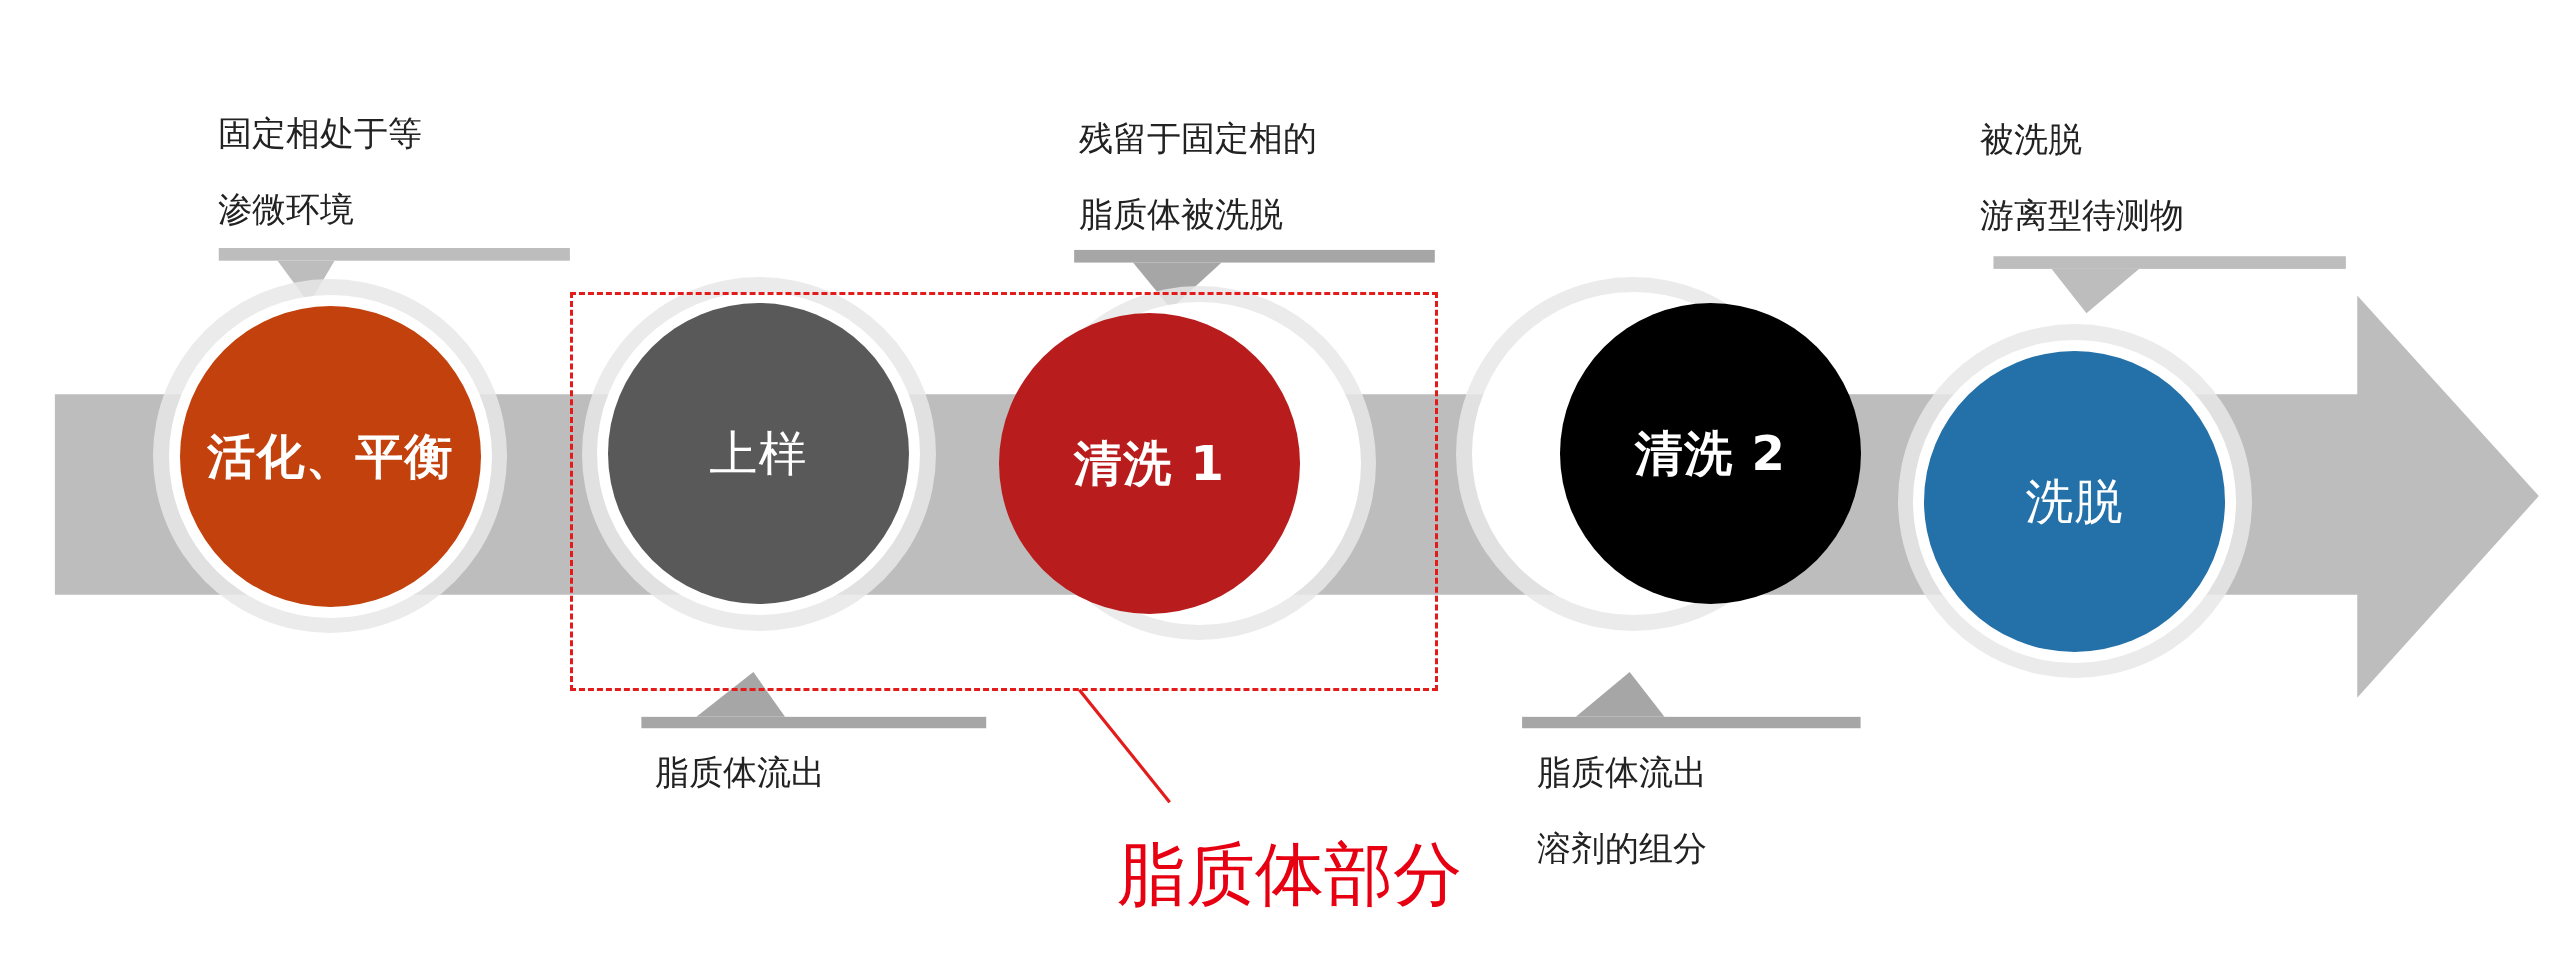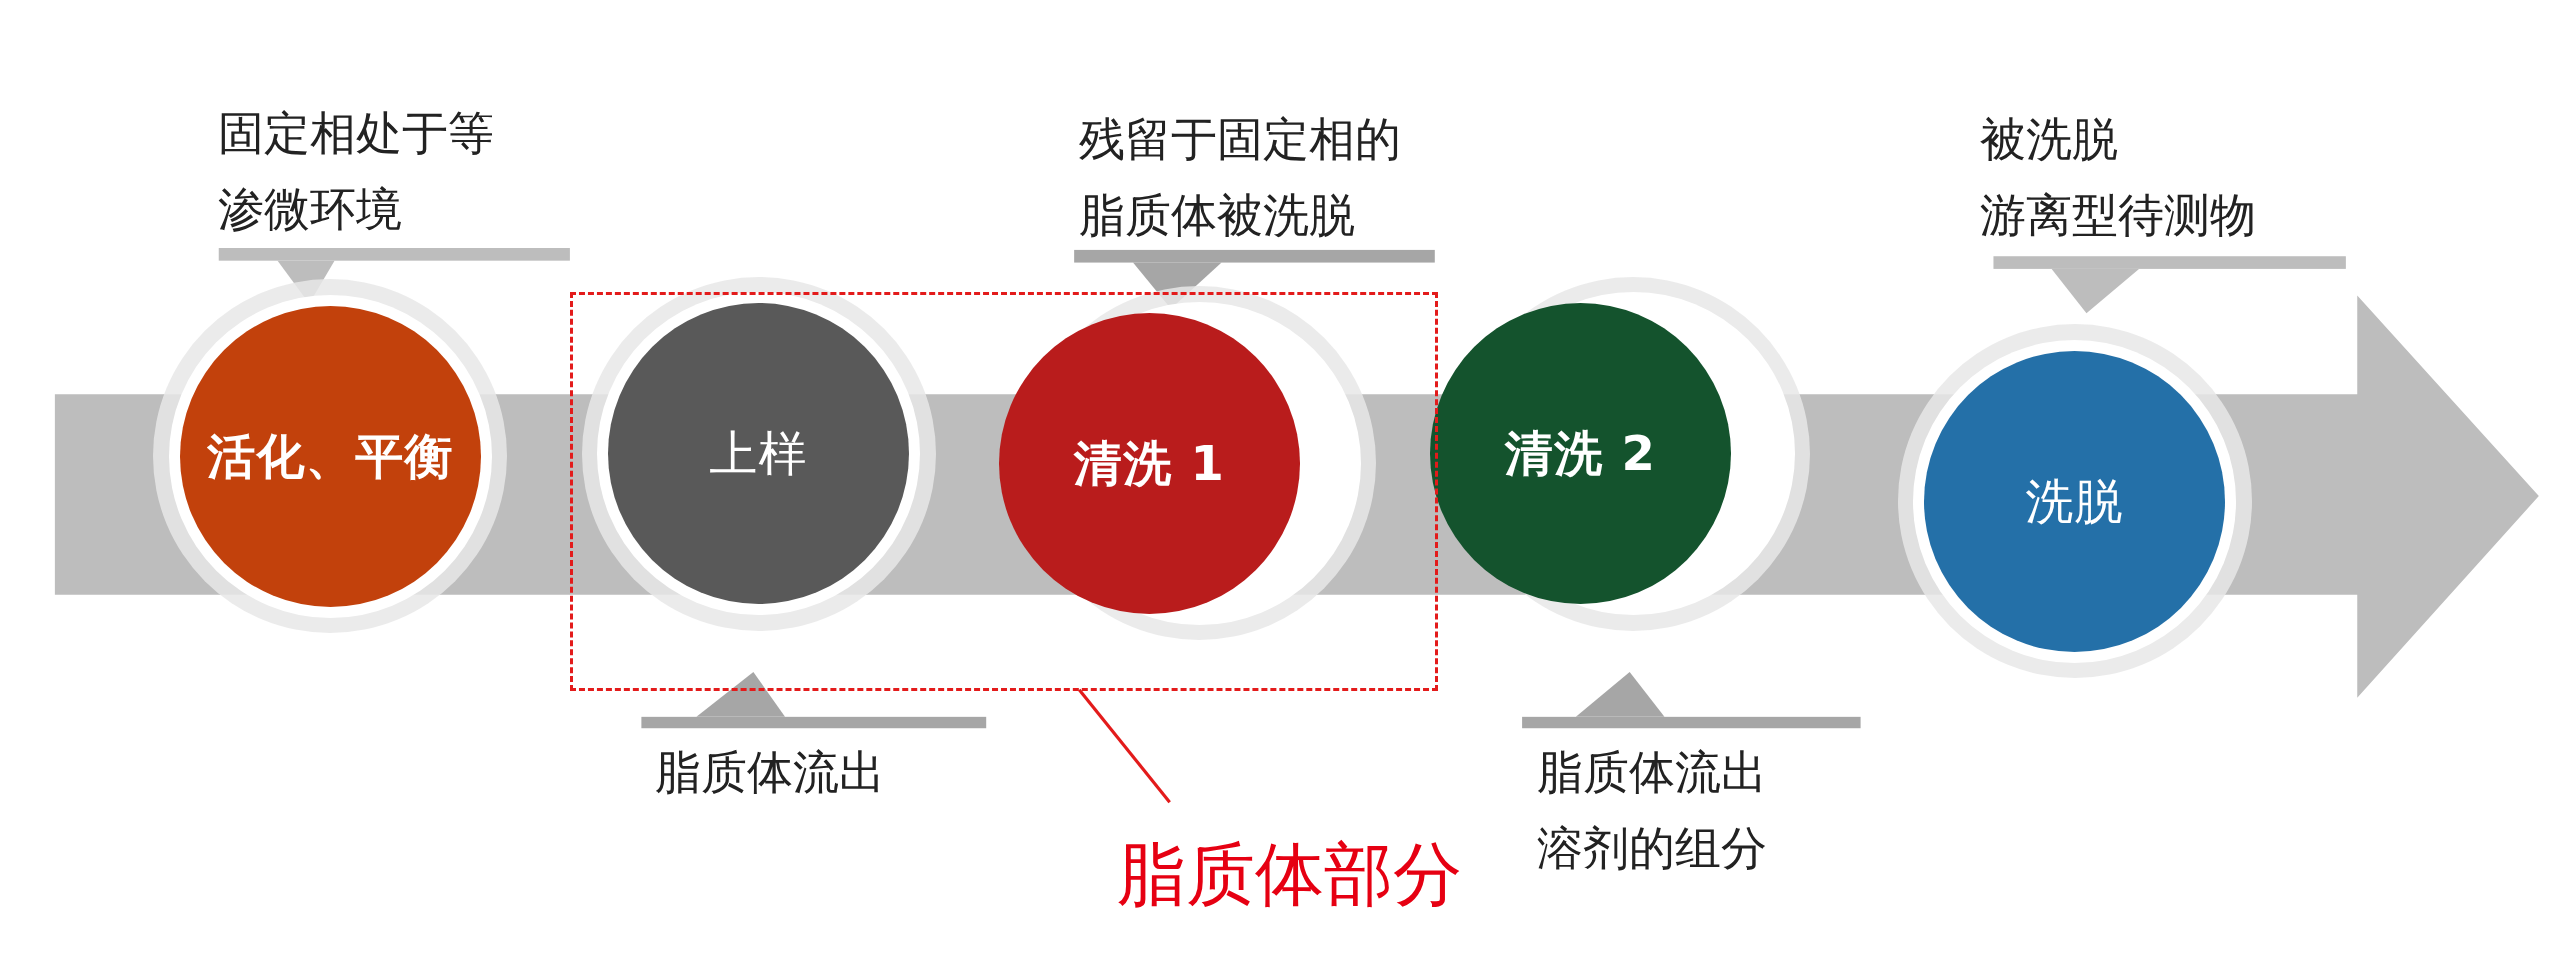--- a/index.html
+++ b/index.html
@@ -3,21 +3,21 @@
 <meta charset="utf-8">
 <style>
   html, body { margin:0; padding:0; background:#ffffff; }
   body { width:2576px; height:956px; position:relative; overflow:hidden;
          font-family:"DejaVu Sans", "Liberation Sans", sans-serif; }
   .arrow-svg { position:absolute; left:0; top:0; }
   .halo { position:absolute; border-radius:50%; background:#e8e8e8; opacity:0.85; }
   .ring { position:absolute; border-radius:50%; background:#ffffff; }
   .core { position:absolute; border-radius:50%; display:flex; align-items:center; justify-content:center;
           color:#ffffff; font-size:48px; font-weight:bold; letter-spacing:1.3px; }
-  .callout-text { position:absolute; font-size:46px; color:#222222; line-height:76px; white-space:nowrap; }
+  .callout-text { position:absolute; font-size:34px; color:#222222; line-height:76px; white-space:nowrap; }
   .dash-box { position:absolute; border:3.2px dashed #e31b1b; box-sizing:border-box; }
   .red-label { position:absolute; font-size:69px; color:#e60012; white-space:nowrap; }
 </style>
 </head>
 <body>
 
 <svg class="arrow-svg" width="2576" height="956" viewBox="0 0 4070 1511">
   <polygon points="86,623 3725,623 3725,467 4012,784 3725,1103 3725,940 86,940" fill="#bdbdbd"></polygon>
 
   <g>
@@ -59,36 +59,36 @@
 
 <div>
   <div class="halo" style="left:1022px;top:286px;width:354px;height:354px;"></div>
   <div class="ring" style="left:1038px;top:302px;width:323px;height:323px;"></div>
   <div class="core" style="left:999px;top:313px;width:301px;height:301px;background:#b91c1c;">清洗 1</div>
 </div>
 
 <div>
   <div class="halo" style="left:1456px;top:277px;width:354px;height:354px;"></div>
   <div class="ring" style="left:1472px;top:292px;width:323px;height:323px;"></div>
-  <div class="core" style="left:1430px;top:303px;width:301px;height:301px;background:#14532d;">清洗 2</div>
+  <div class="core" style="left:1560px;top:303px;width:301px;height:301px;background:#000000;">清洗 2</div>
 </div>
 
 <div>
   <div class="halo" style="left:1898px;top:324px;width:354px;height:354px;"></div>
   <div class="ring" style="left:1913px;top:340px;width:323px;height:323px;"></div>
   <div class="core" style="left:1924px;top:351px;width:301px;height:301px;background:#2470a8;font-weight:normal;">洗脱</div>
 </div>
 
 <div class="dash-box" style="left:570px;top:292px;width:868px;height:399px;"></div>
 
 <div class="callout-text" style="left:218px;top:95px;">
   <div>固定相处于等</div>
   <div>渗微环境</div>
 </div>
-<div class="callout-text" style="left:1079px;top:101px;">
+<div class="callout-text" style="left:1079px;top:101px;font-family:Liberation Serif, serif;">
   <div>残留于固定相的</div>
   <div>脂质体被洗脱</div>
 </div>
 <div class="callout-text" style="left:1980px;top:101px;">
   <div>被洗脱</div>
   <div>游离型待测物</div>
 </div>
 
 <div class="callout-text" style="left:655px;top:734px;">
   <div>脂质体流出</div>

